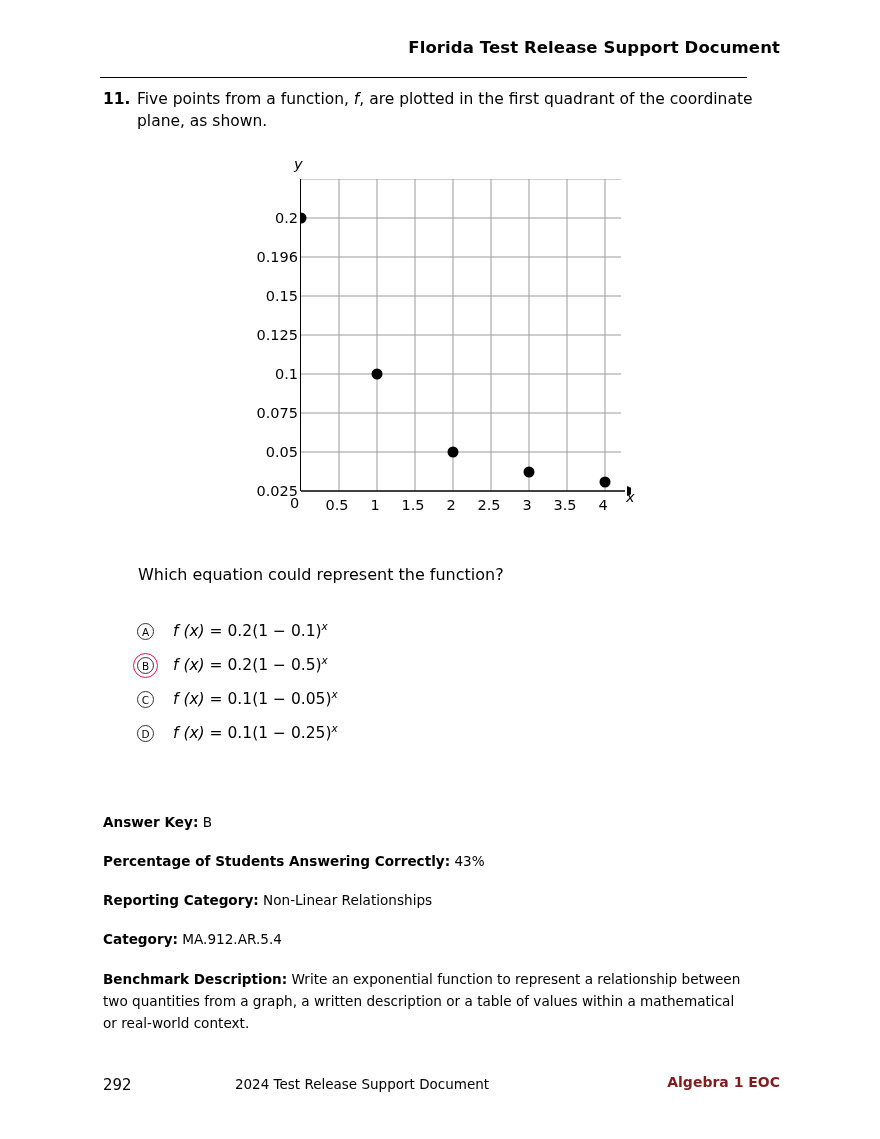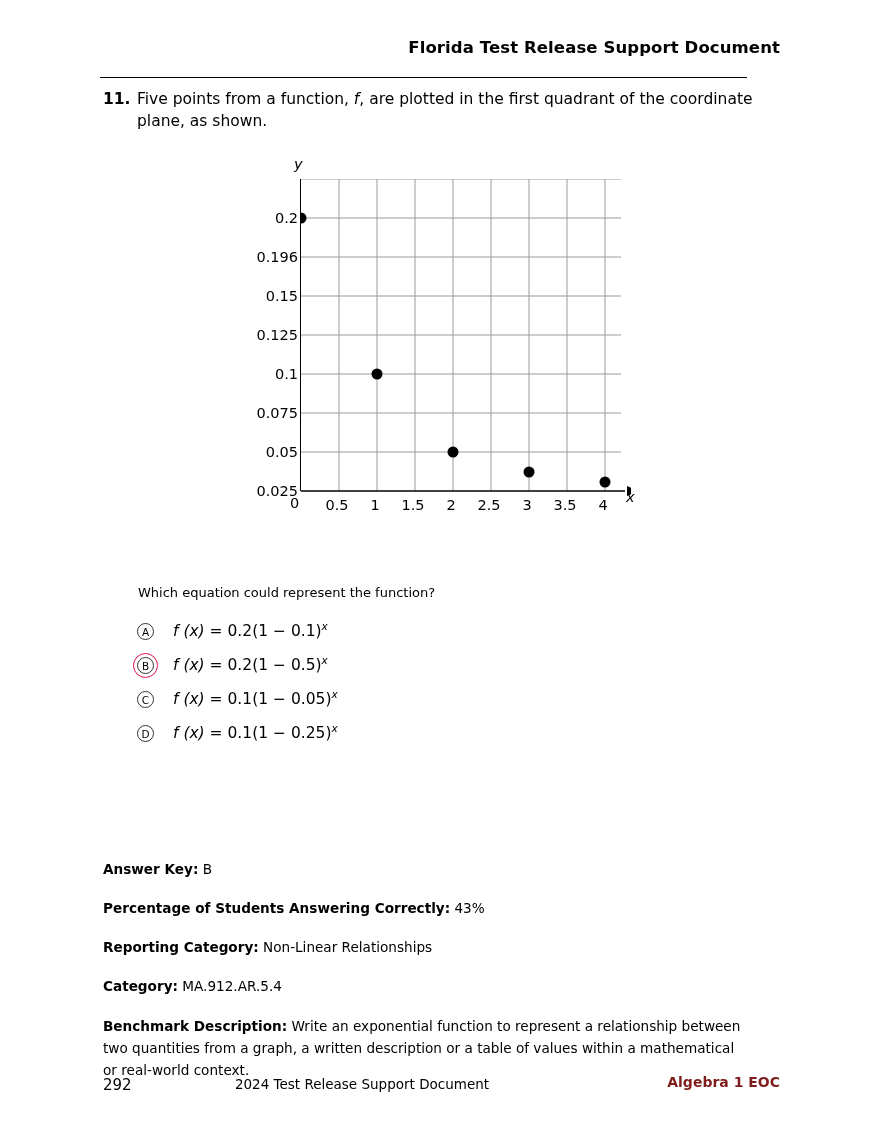--- a/index.html
+++ b/index.html
@@ -118,22 +118,21 @@
     left: 62px;
     top: 343px;
     font-size: 14.5px;
   }
 
   
   .prompt {
     position: absolute;
     top: 565px;
     left: 138px;
-    font-size: 13px;
-    margin-top: 20px;
+    font-size: 16px;
   }
   .choices {
     position: absolute;
     top: 620px;
     left: 137px;
     width: 500px;
   }
   .choice {
     position: relative;
     height: 34px;
@@ -172,21 +171,20 @@
   .choice sup { font-size: 10.5px; font-style: italic; }
 
   
   .meta {
     position: absolute;
     top: 812px;
     left: 103px;
     width: 640px;
     font-size: 13.6px;
     line-height: 1.55;
-    margin-top: 47px;
   }
   .meta p { margin: 0 0 18px 0; }
   .meta b { font-weight: bold; }
   .meta .desc { margin-bottom: 0; line-height: 1.62; }
 
   
   .footer-page {
     position: absolute;
     left: 103px;
     top: 1076px;

